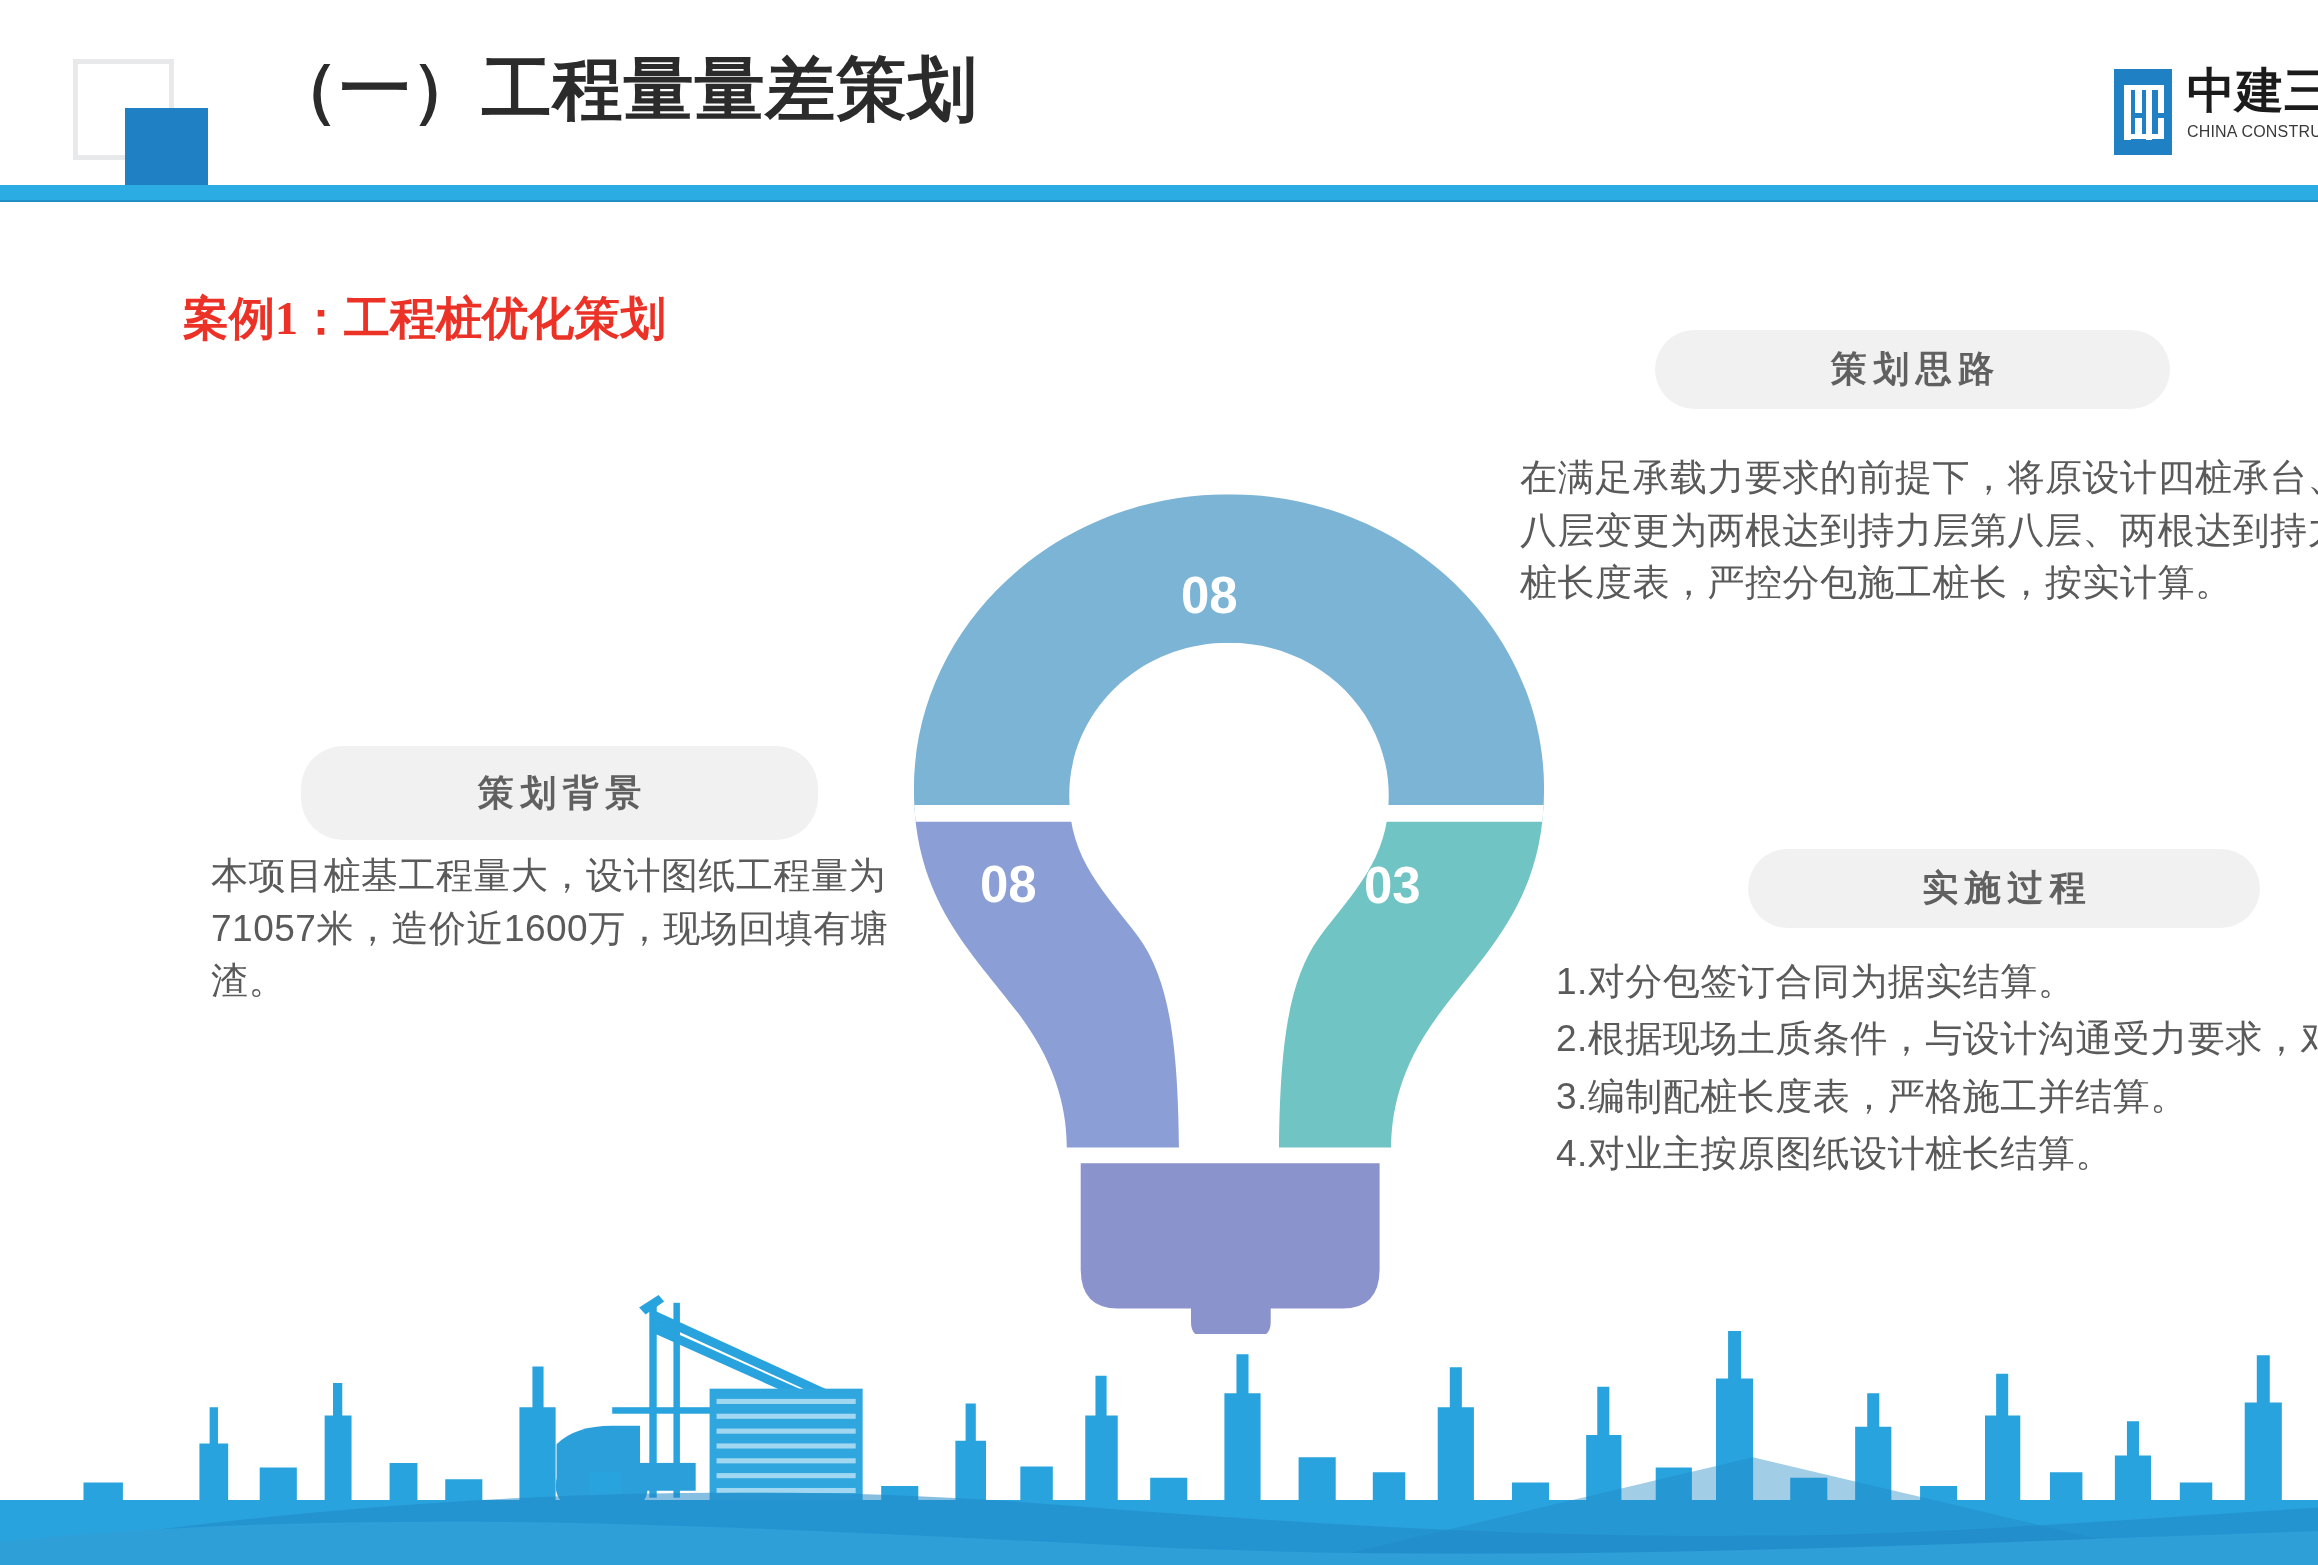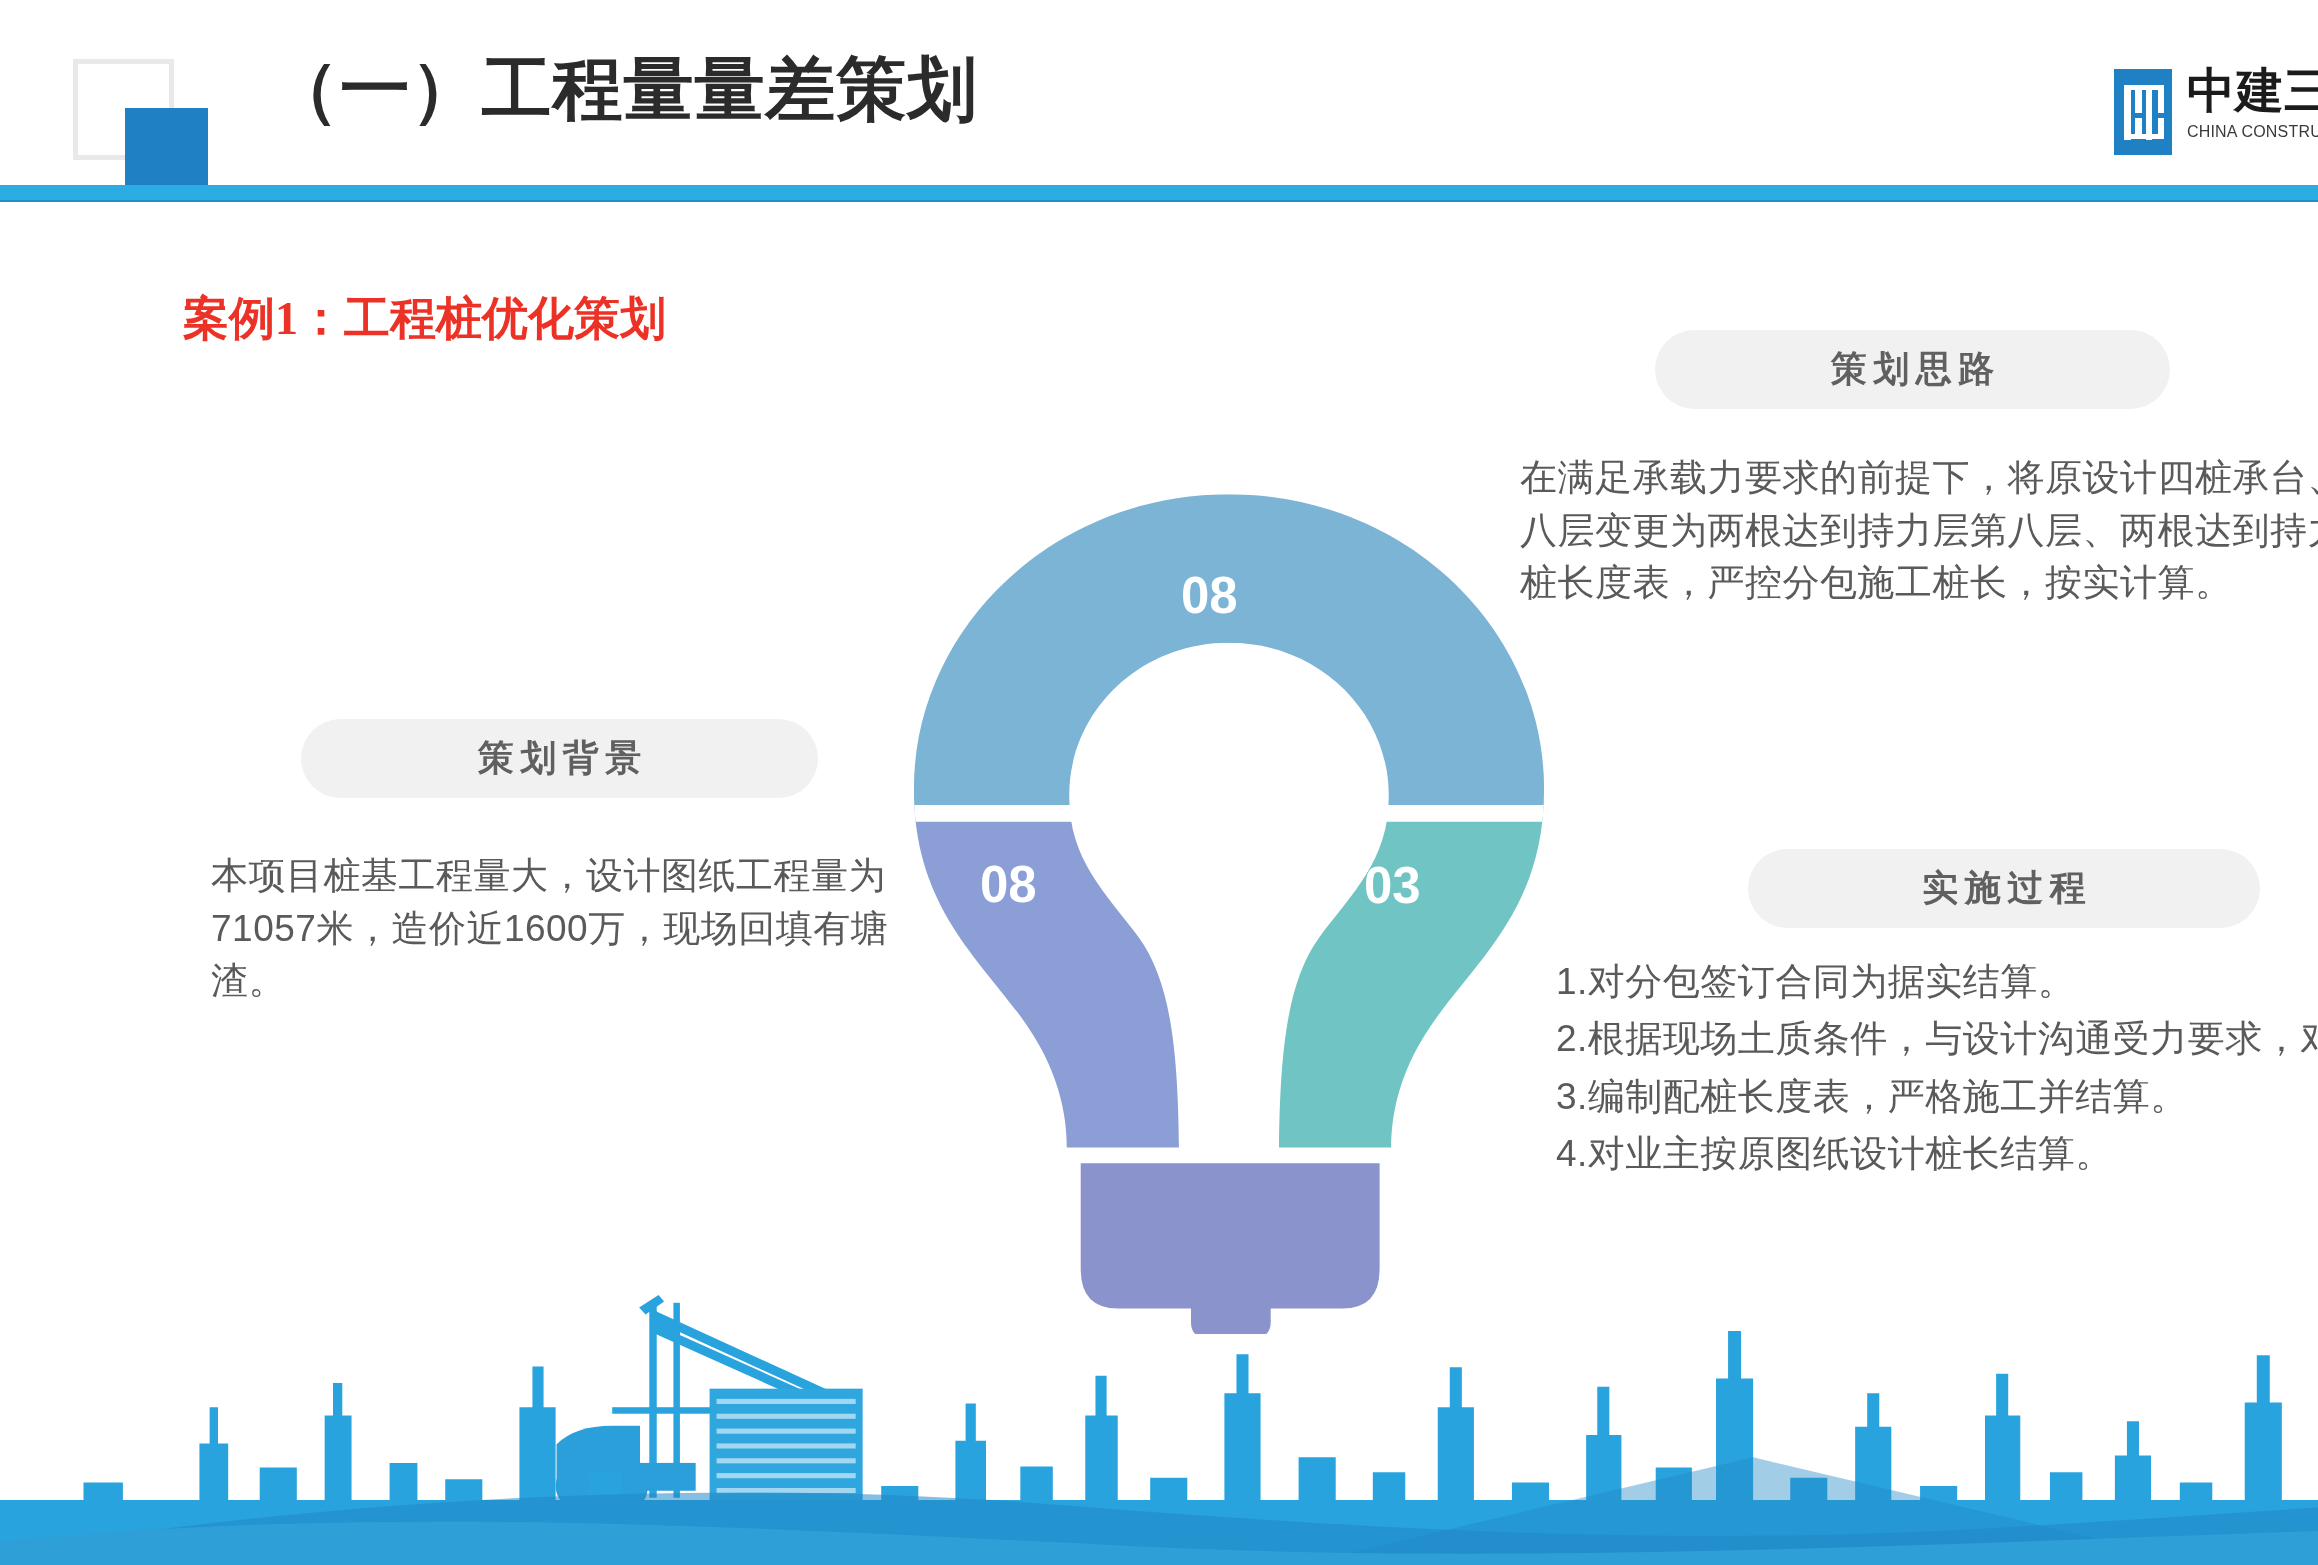--- a/index.html
+++ b/index.html
@@ -127,21 +127,21 @@
     border-radius: 42px;
     display: flex;
     align-items: center;
     justify-content: center;
     color: #606060;
     font-weight: bold;
     letter-spacing: 6.5px;
     text-indent: 6.5px;
     font-size: 36px;
   }
-  #pill-background { left: 301px; top: 719px; width: 517px; height: 79px; }
+  #pill-background { left: 301px; top: 746px; width: 517px; height: 94px; }
   #pill-idea      { left: 1655px; top: 330px;  width: 515px; height: 79px; text-align: center; }
   #pill-process   { left: 1748px; top: 849px; width: 512px; height: 79px; }
 
   
   .body-text {
     position: absolute;
     color: #5a5a5a;
     font-size: 37px;
     line-height: 1.42;
     letter-spacing: 0.5px;

